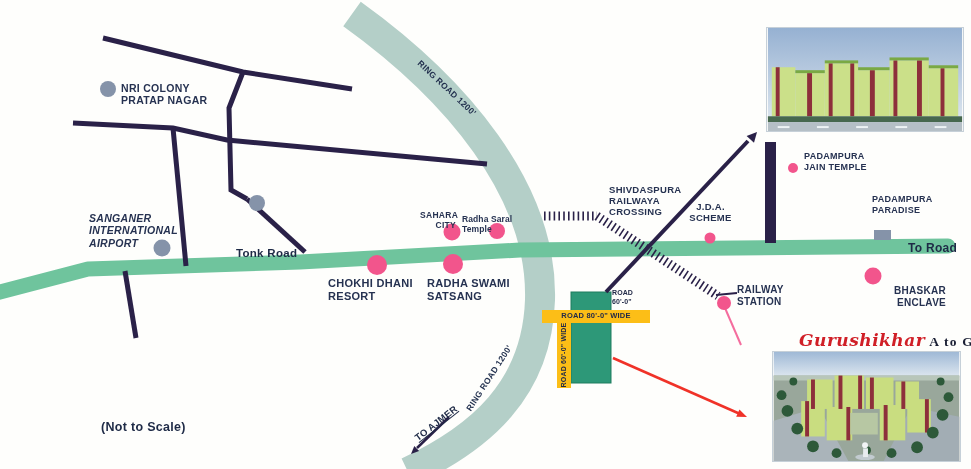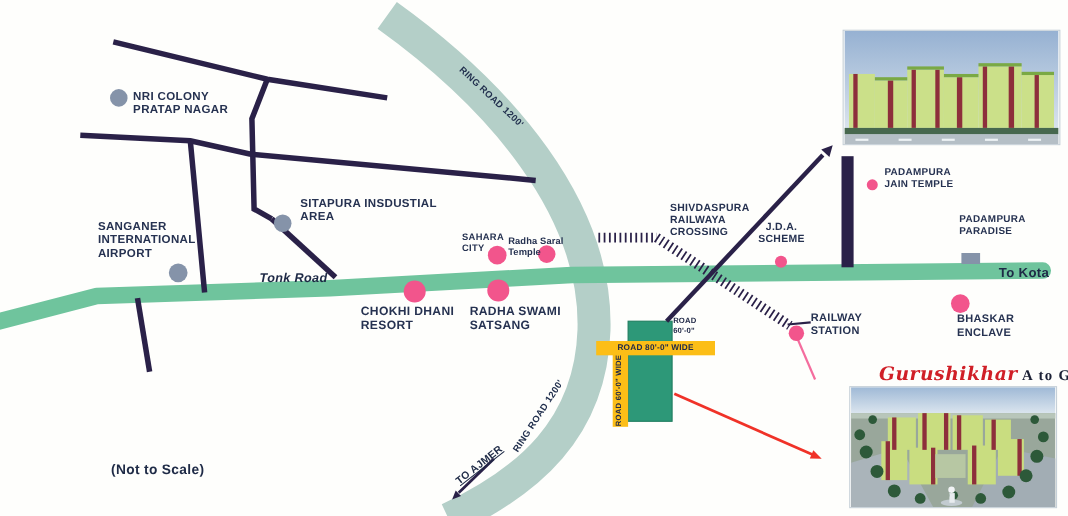--- a/index.html
+++ b/index.html
@@ -89,45 +89,41 @@
       <circle cx="873" cy="276" r="8.5" fill="#f2558c"></circle>
       <rect x="874" y="230" width="17" height="10" fill="#8593a9"></rect>
     </g>
   </svg>
 
   <div class="lbl" style="left:121px; top:82px; font-size:10.5px;">
     <span>NRI COLONY</span>
     <span>PRATAP NAGAR</span>
   </div>
 
-  <div class="lbl" style="left:89px; top:200px; font-size:10.5px;">
+  <div class="lbl" style="left:89px; top:212px; font-size:10.5px;font-style:italic;">
     <span>SANGANER</span>
     <span>INTERNATIONAL</span>
     <span>AIRPORT</span>
   </div>
 
-  <div class="lbl" style="left:273px; top:179px; font-size:10.5px;">
-    <span>SITAPURA INSDUSTIAL</span>
-    <span>AREA</span>
-  </div>
-
-  <div class="lbl" style="left:236px; top:247px; font-size:11.5px; color:#1e2a46;font-style:italic;">
+
+  <div class="lbl" style="left:236px; top:247px; font-size:11.5px; color:#1e2a46;">
     <span>Tonk Road</span>
   </div>
 
   <div class="lbl" style="left:908px; top:241px; font-size:12px; color:#1e2a46;">
-    <span>To Kota</span>
+    <span>To Road</span>
   </div>
 
   <div class="lbl" style="left:328px; top:277px; font-size:11px;">
     <span>CHOKHI DHANI</span>
     <span>RESORT</span>
   </div>
 
-  <div class="lbl" style="left:420px; top:210px; width:36px; font-size:8.5px; ">
+  <div class="lbl" style="left:420px; top:210px; width:36px; font-size:8.5px; text-align:right;">
     <span>SAHARA</span>
     <span>CITY</span>
   </div>
 
   <div class="lbl" style="left:462px; top:214px; font-size:8.5px; letter-spacing:.1px;">
     <span>Radha Saral</span>
     <span>Temple</span>
   </div>
 
   <div class="lbl" style="left:427px; top:277px; font-size:11px;">
@@ -154,21 +150,21 @@
   <div class="lbl" style="left:872px; top:194px; font-size:9px;">
     <span>PADAMPURA</span>
     <span>PARADISE</span>
   </div>
 
   <div class="lbl" style="left:737px; top:284px; font-size:10px;">
     <span>RAILWAY</span>
     <span>STATION</span>
   </div>
 
-  <div class="lbl" style="left:870px; top:285px; font-size:10px;">
+  <div class="lbl" style="left:894px; top:285px; font-size:10px;text-align:right;">
     <span>BHASKAR</span>
     <span>ENCLAVE</span>
   </div>
 
   <div class="lbl" style="left:101px; top:420px; font-size:12.5px; color:#1e2a46;text-align:right;">
     <span>(Not to Scale)</span>
   </div>
 
   <div class="lbl center-rot" style="left:447px; top:88px; font-size:8.5px; transform:translate(-50%,-50%) rotate(43deg); color:#22304e;">
     <span>RING ROAD 1200'</span>

